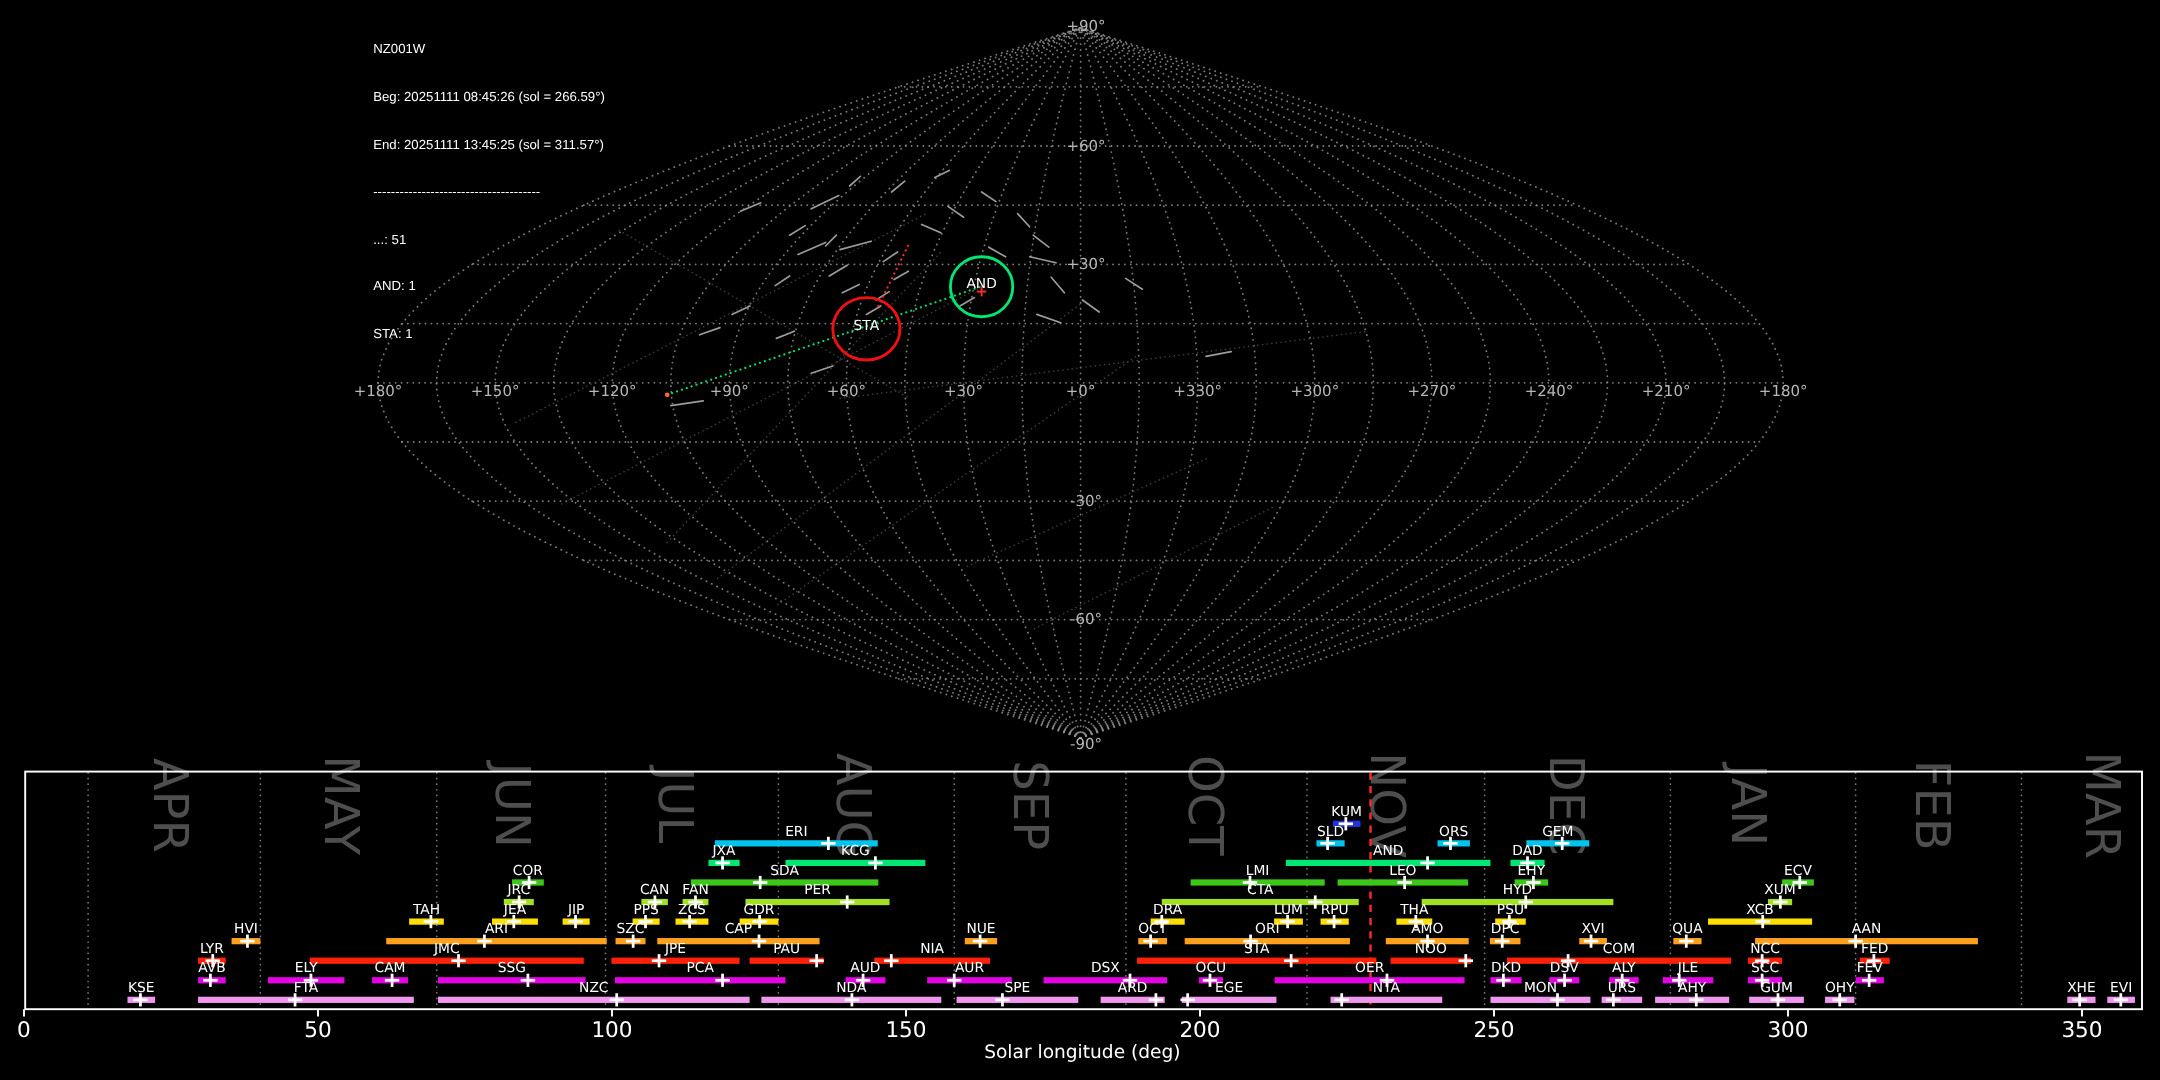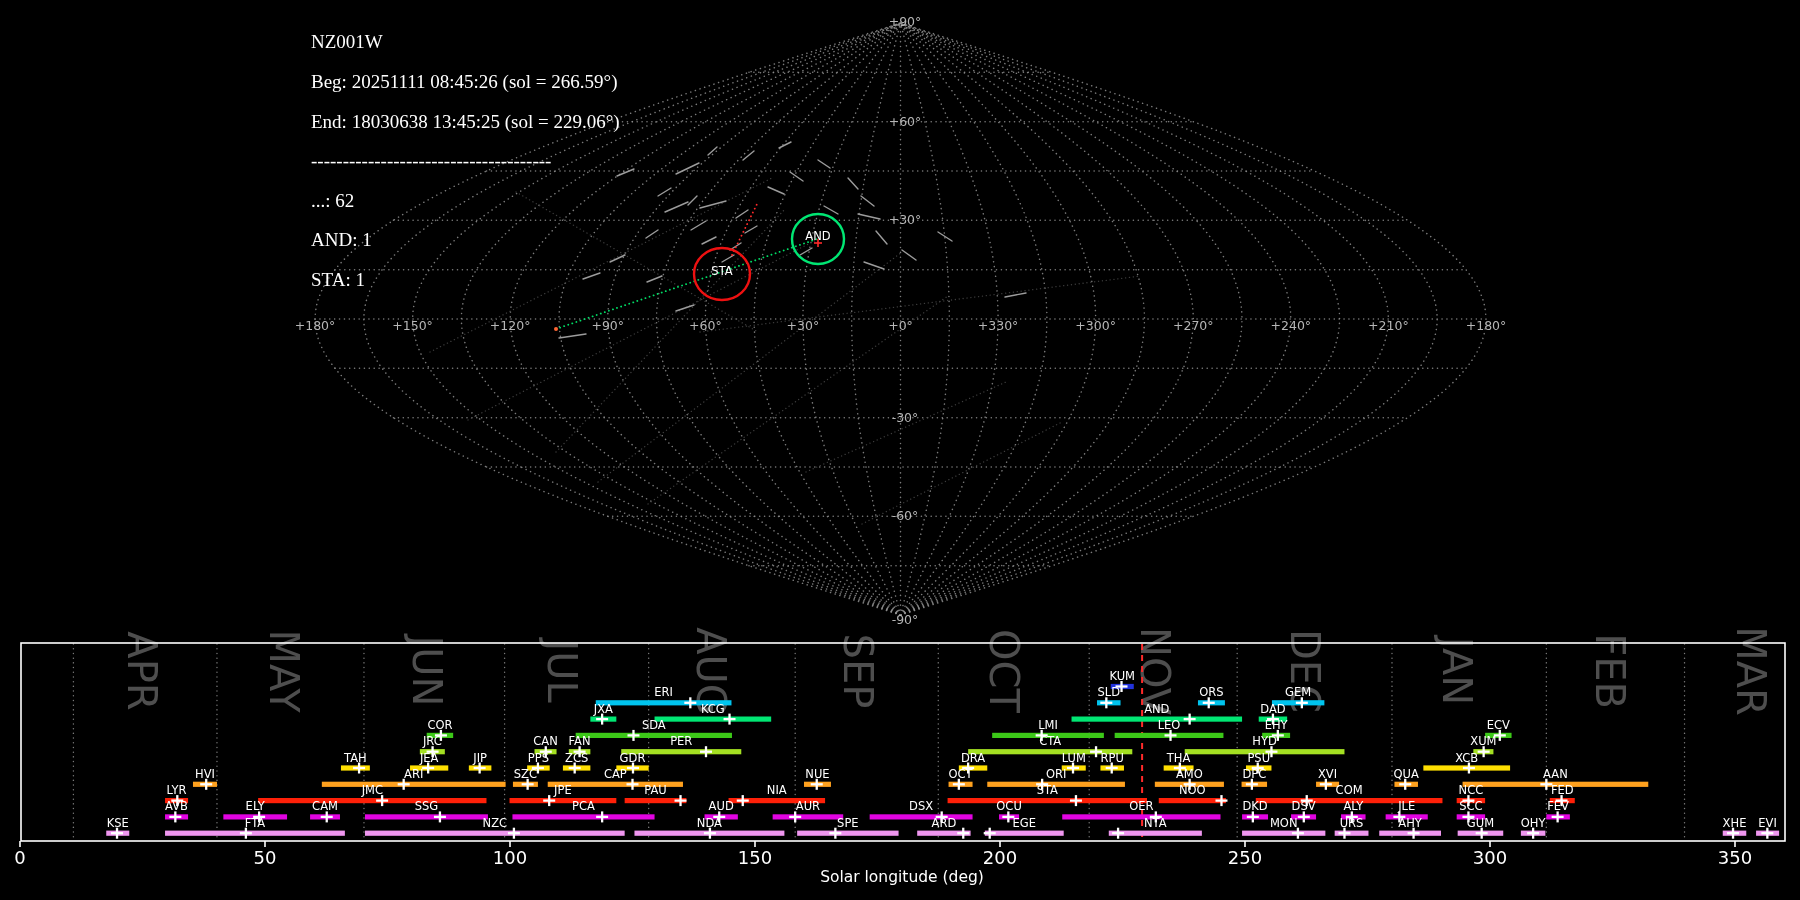--- a/index.html
+++ b/index.html
@@ -1,21 +1,21 @@
 <!DOCTYPE html>
 <html><head>
 <meta charset="utf-8">
 <style>
   html,body{margin:0;padding:0;background:#000;}
   body{width:1800px;height:900px;overflow:hidden;font-family:"DejaVu Sans",sans-serif;}
   #stage{position:relative;width:1800px;height:900px;background:#000;}
   #scene{position:absolute;left:0;top:0;}
   .stats{
     position:absolute;left:311px;top:9px;color:#fff;
-    font-family:Liberation Serif, serif;font-size:19px;line-height:13.2px;
+    font-family:Liberation Sans, sans-serif;font-size:11px;line-height:13.2px;
     white-space:pre;letter-spacing:0;
   }
   .stats div{height:13.2px;}
 </style>
 </head>
 <body>
 
 <div id="stage">
   <svg id="scene" width="1800" height="900">
       <g>
@@ -729,19 +729,19 @@
           <text x="1490" y="864" font-family="&quot;DejaVu Sans&quot;,sans-serif" fill="#fff" font-size="18" text-anchor="middle">300</text>
           <line x1="1735.0000000000002" y1="841" x2="1735.0000000000002" y2="847" stroke="#fff" stroke-width="1.6"></line>
           <text x="1735.0000000000002" y="864" font-family="&quot;DejaVu Sans&quot;,sans-serif" fill="#fff" font-size="18" text-anchor="middle">350</text>
           <text x="902" y="882" font-family="&quot;DejaVu Sans&quot;,sans-serif" fill="#fff" font-size="15.5" text-anchor="middle">Solar longitude (deg)</text>
         </g>
       </g>
     </svg>
   <div class="stats">
     <div>NZ001W</div>
     <div>Beg: 20251111 08:45:26 (sol = 266.59°)</div>
-    <div>End: 18030638 13:45:25 (sol = 229.06°)</div>
+    <div>End: 20251111 13:45:25 (sol = 311.57°)</div>
     <div>--------------------------------------</div>
-    <div><span>...</span>: <span>62</span></div>
+    <div><span>...</span>: <span>51</span></div>
     <div><span>AND</span>: <span>1</span></div>
     <div><span>STA</span>: <span>1</span></div>
   </div>
 </div>
 
 </body></html>

